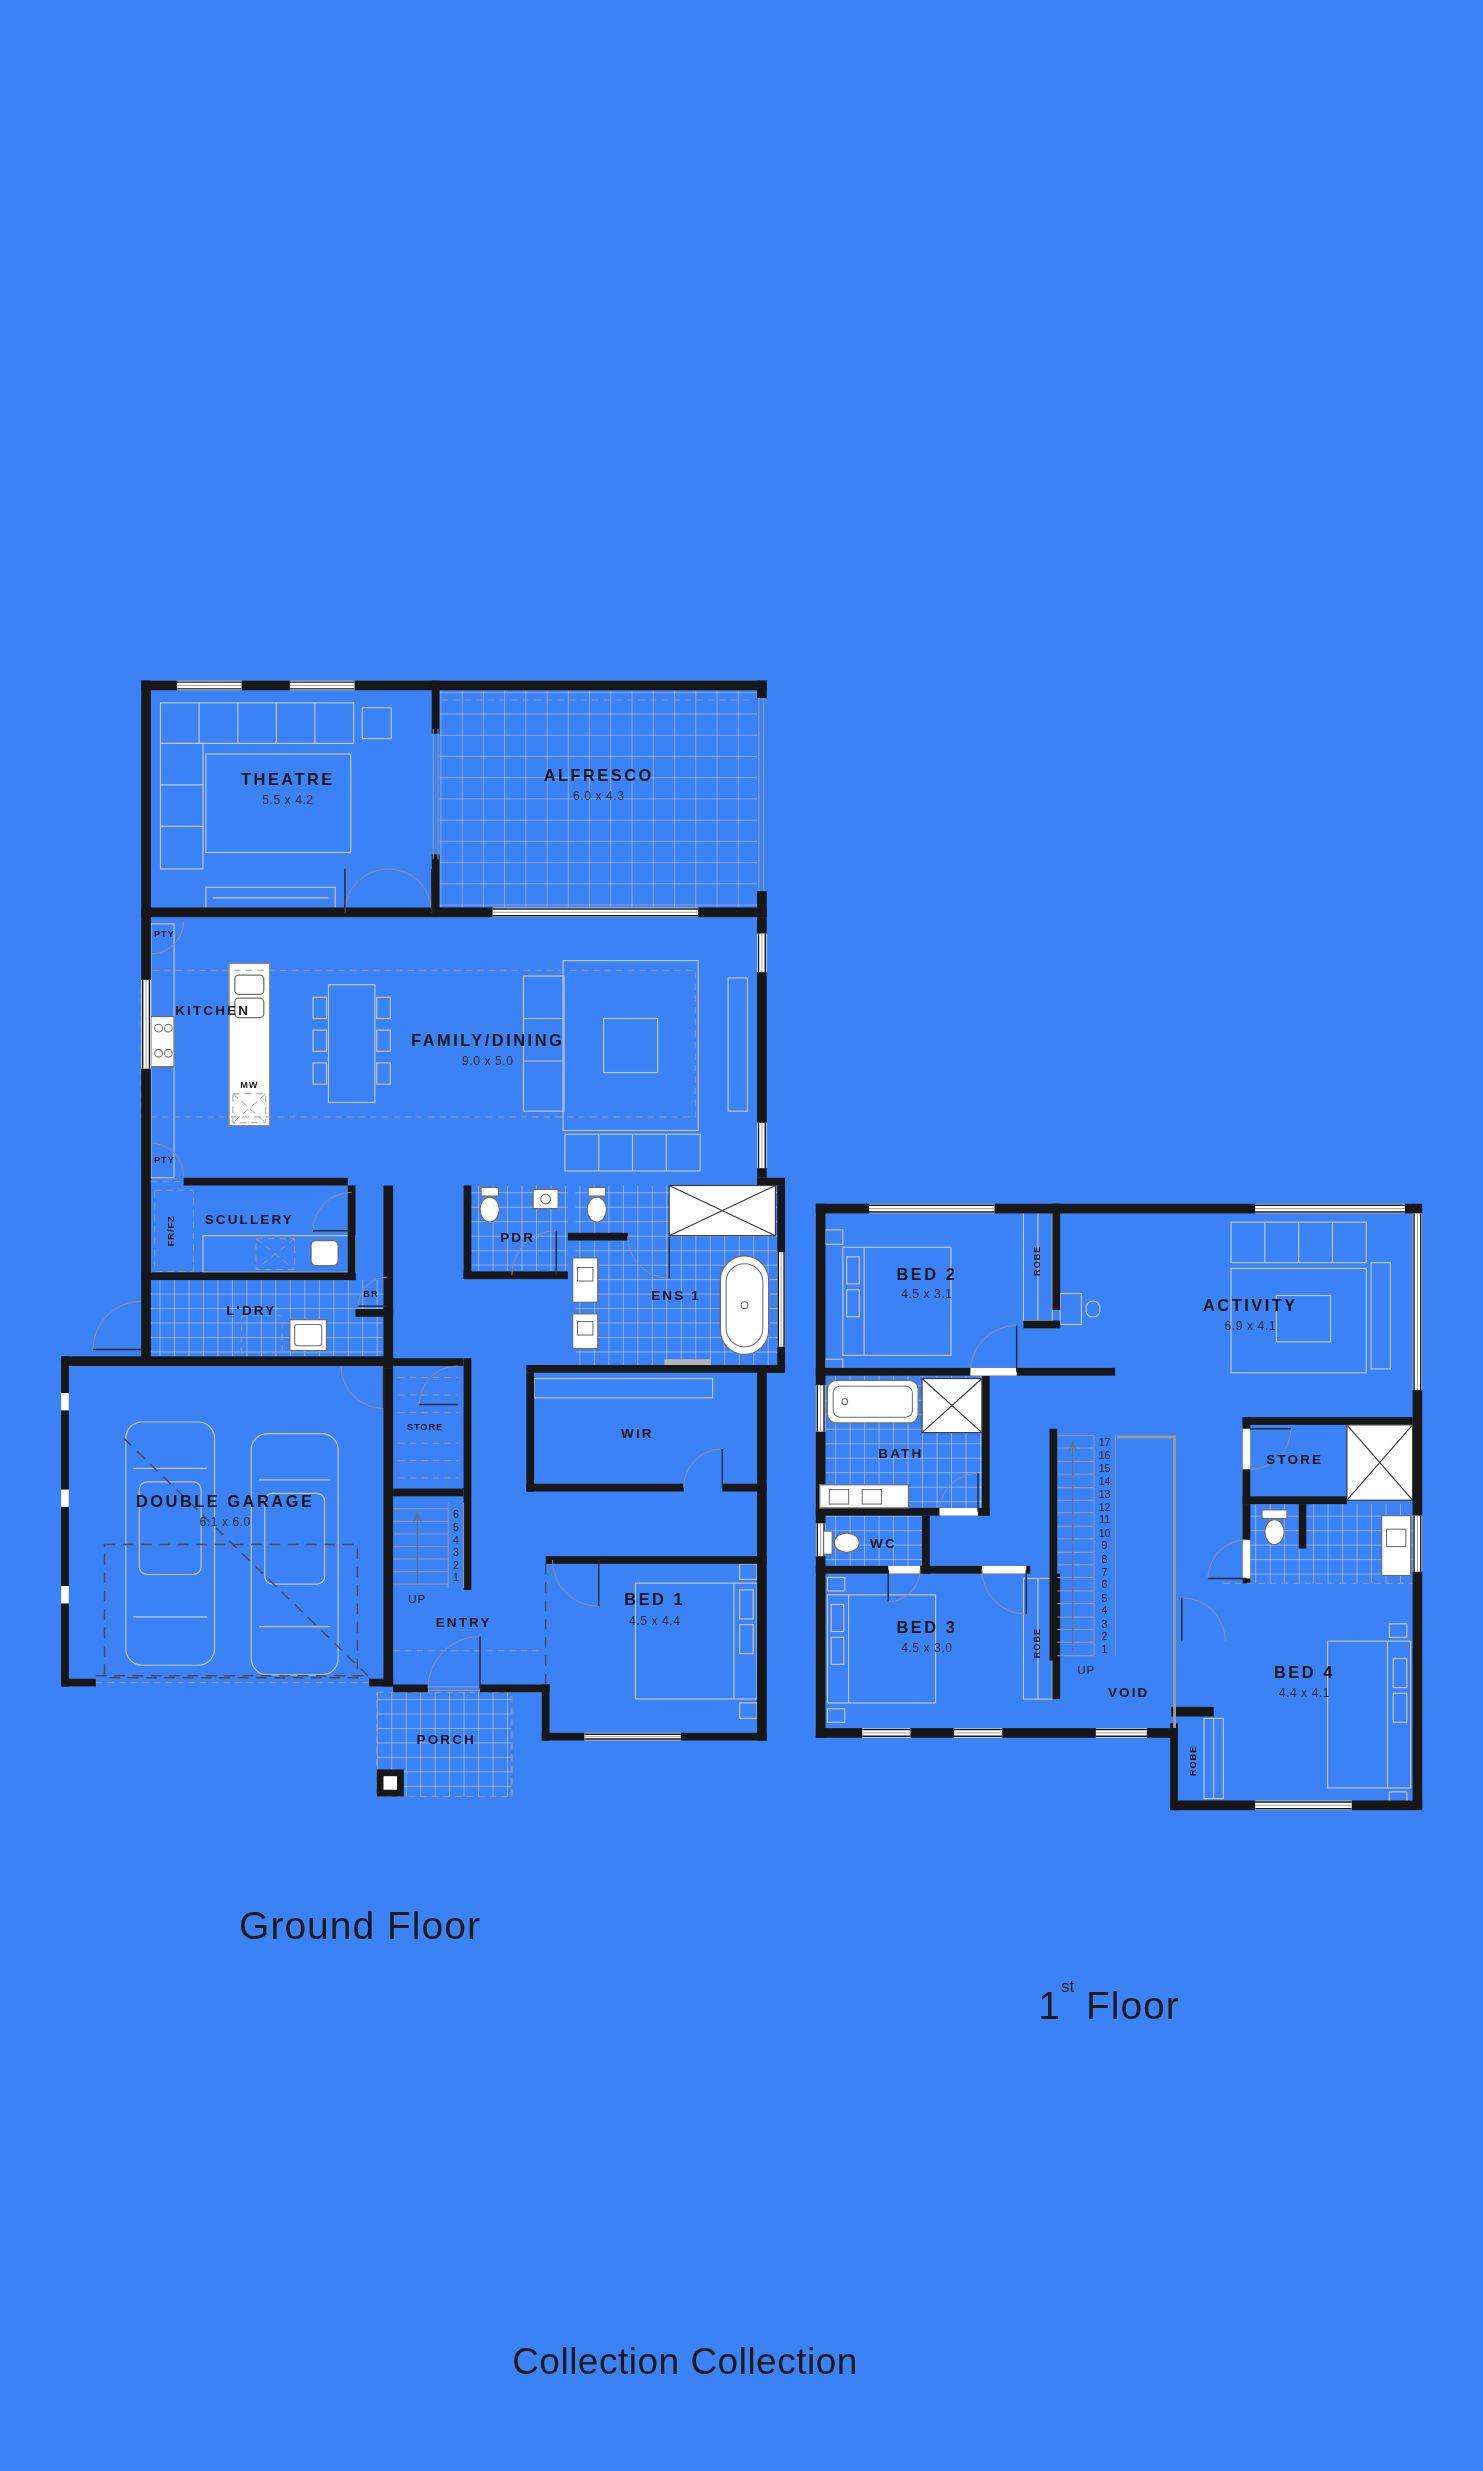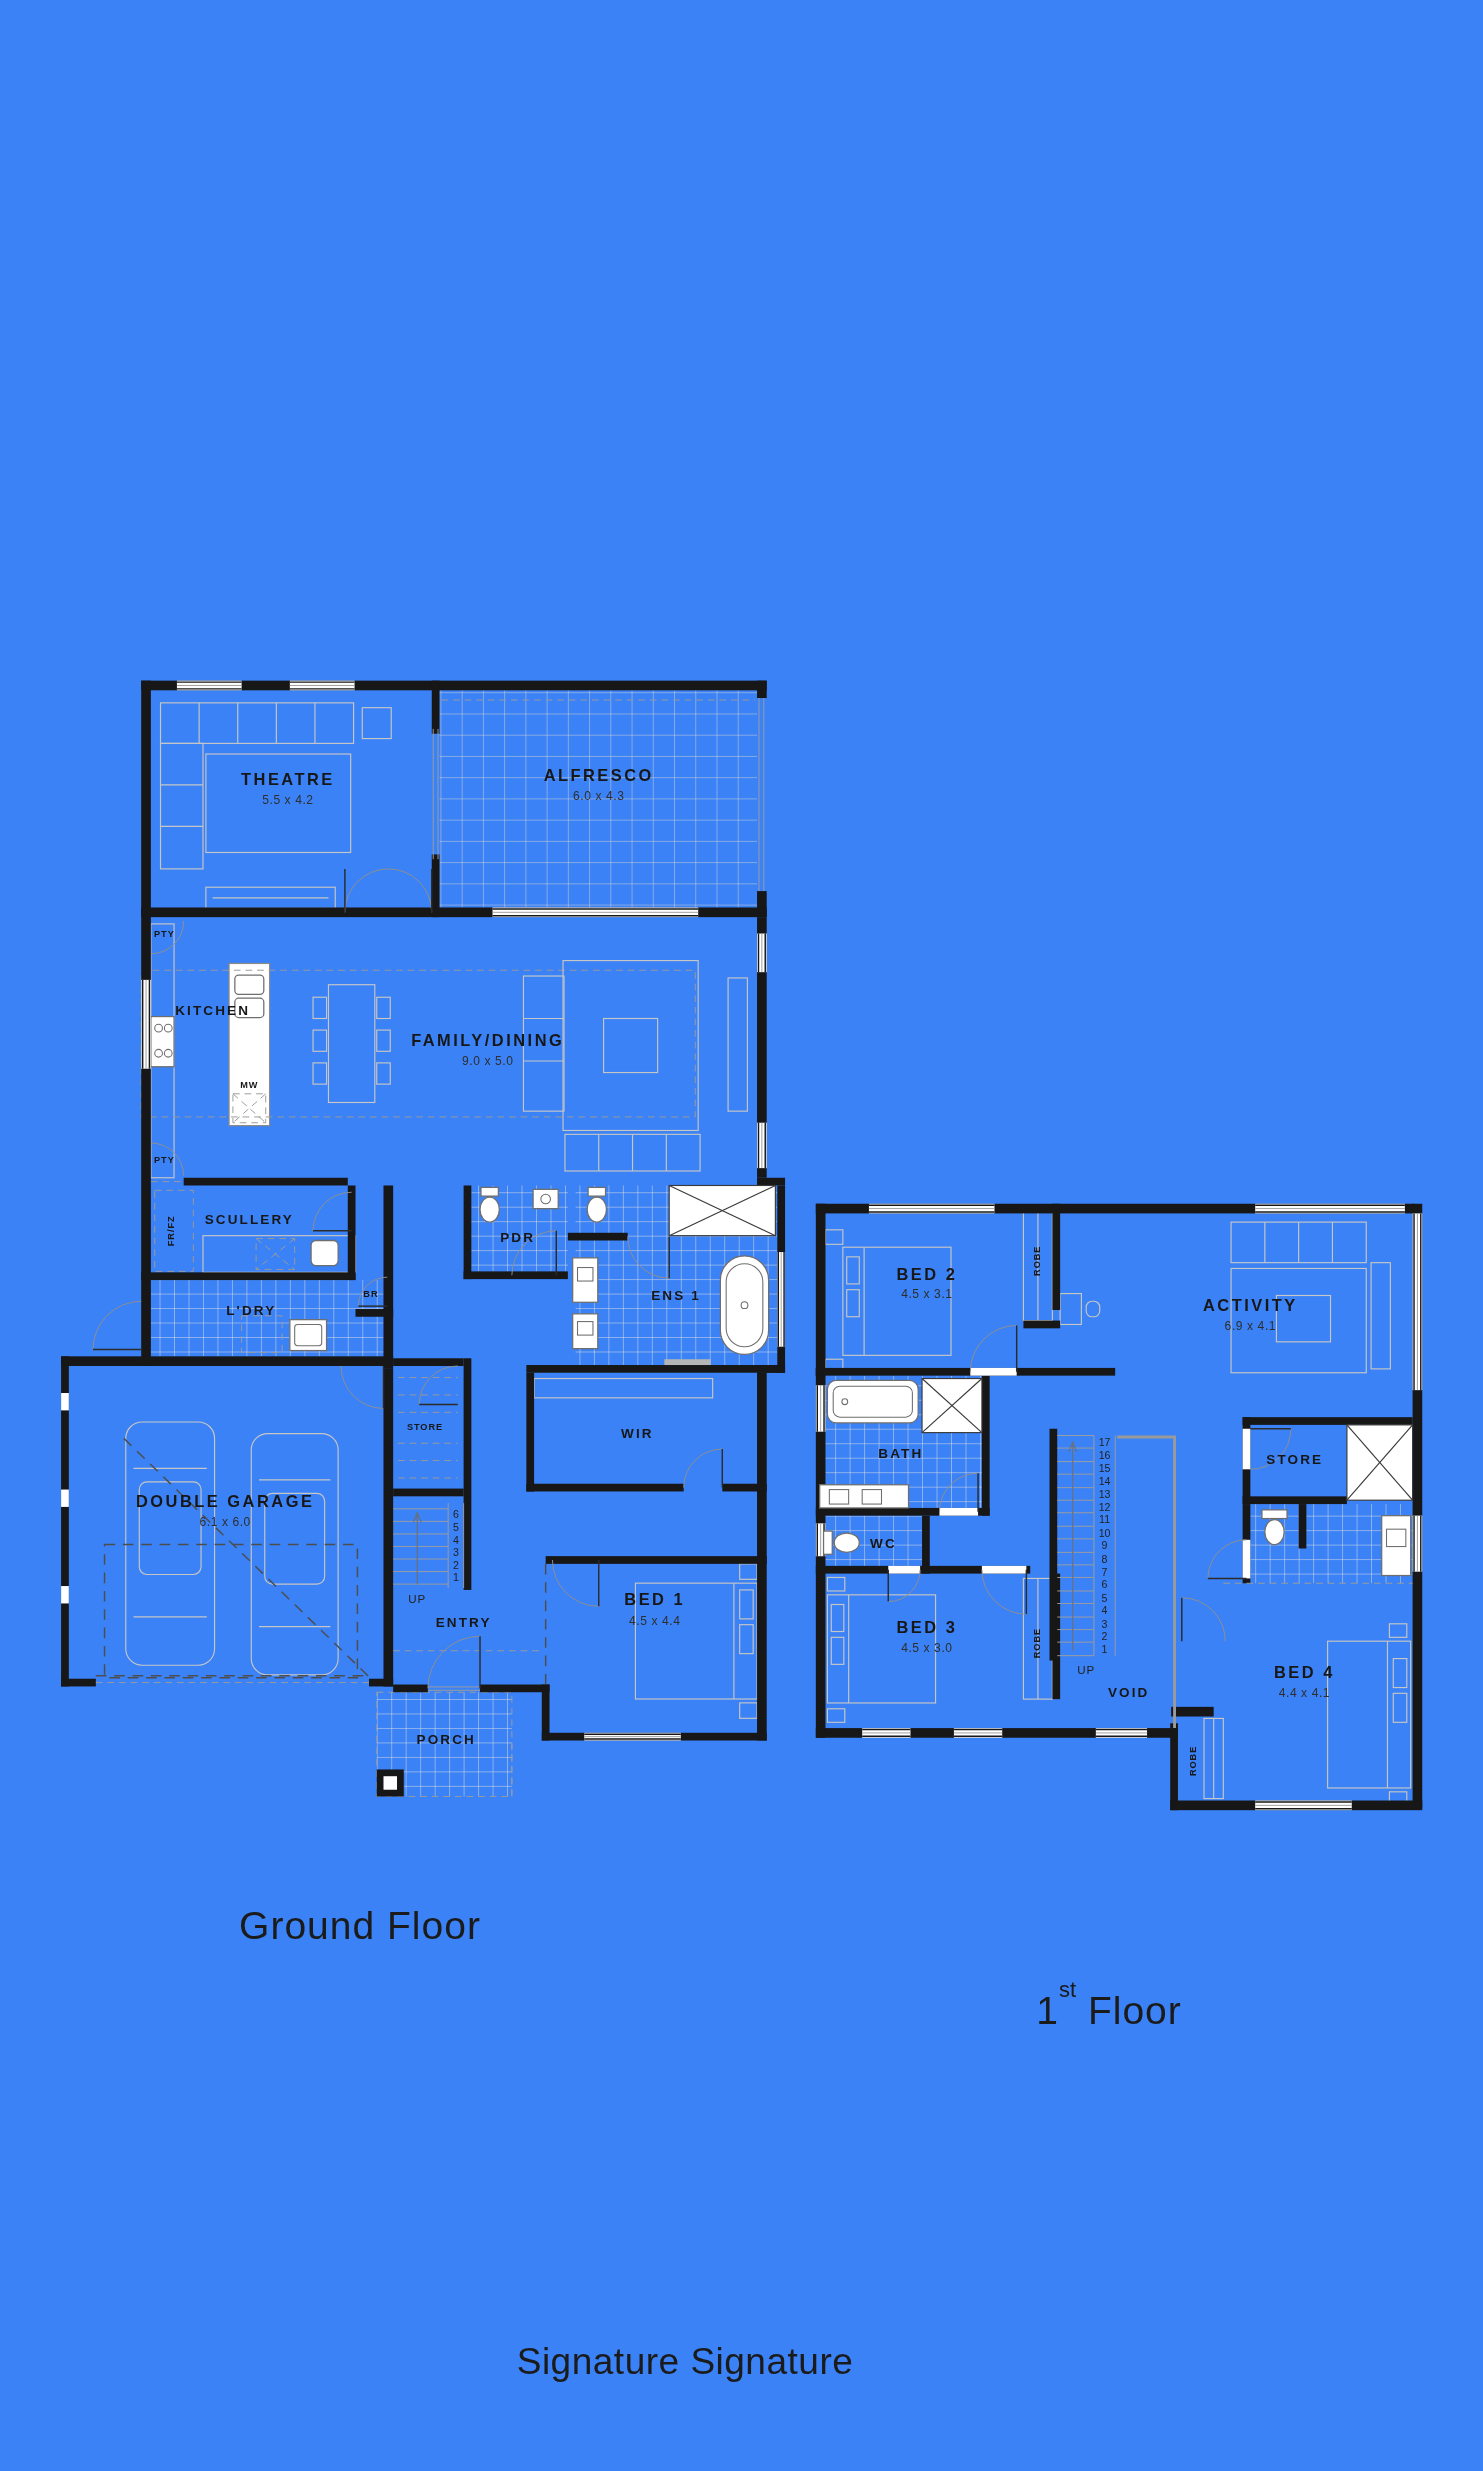--- a/index.html
+++ b/index.html
@@ -22,21 +22,21 @@
   text{fill:#171717;}
   .lbl{font:700 17px "Liberation Sans",sans-serif;letter-spacing:2.6px;text-anchor:middle;}
   .lbl2{font:700 14px "Liberation Sans",sans-serif;letter-spacing:2.2px;text-anchor:middle;}
   .dim{font:400 12.5px "Liberation Sans",sans-serif;letter-spacing:.6px;fill:#2e2e2e;text-anchor:middle;}
   .sm{font:700 9.5px "Liberation Sans",sans-serif;letter-spacing:1px;text-anchor:middle;}
   .num{font:400 11px "Liberation Sans",sans-serif;fill:#222;text-anchor:middle;}
   .up{font:400 12px "Liberation Sans",sans-serif;fill:#222;text-anchor:middle;letter-spacing:1px;}
   
   .floor-title{position:absolute;width:348px;text-align:center;font-size:39px;font-weight:400;
                letter-spacing:1px;color:#1b1b1b;}
-  .floor-title sup{font-size:22px;vertical-align:27px;letter-spacing:0;}
+  .floor-title sup{font-size:17px;vertical-align:27px;letter-spacing:0;}
   .collection{position:absolute;width:502px;text-align:center;font-size:37px;font-weight:400;
               letter-spacing:0.5px;color:#1b1b1b;}
 </style>
 </head>
 <body>
 
 <div class="canvas">
 
 <svg style="left:58px;top:671px;" width="734" height="1139" viewBox="0 0 760 1180">
   <defs>
@@ -580,17 +580,17 @@
   </g>
 </svg>
 
 <div class="floor-title" style="left:186px;top:1904px;">
   <span>Ground Floor</span>
 </div>
 <div class="floor-title" style="left:935px;top:1977px;">
   <span>1</span><sup>st</sup><span> Floor</span>
 </div>
 <div class="collection" style="left:434px;top:2341px;">
-  <span>Signature Signature</span>
+  <span>Collection Collection</span>
 </div>
 
 </div>
 
 
 </body></html>

